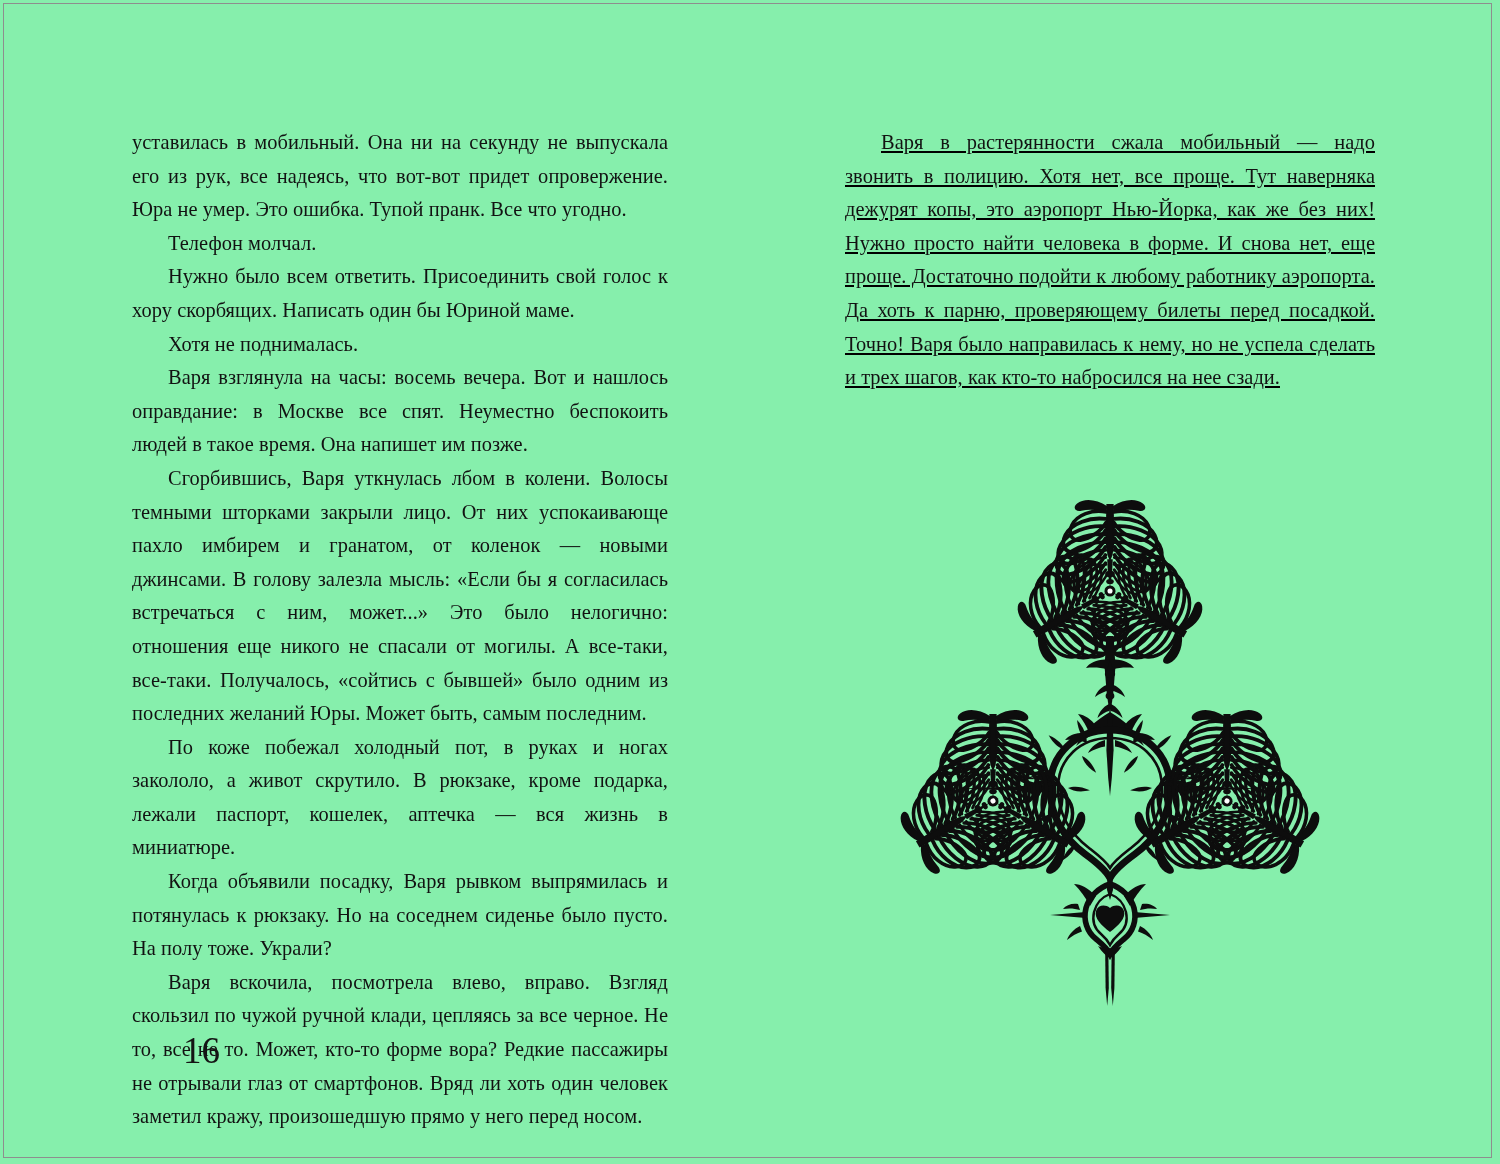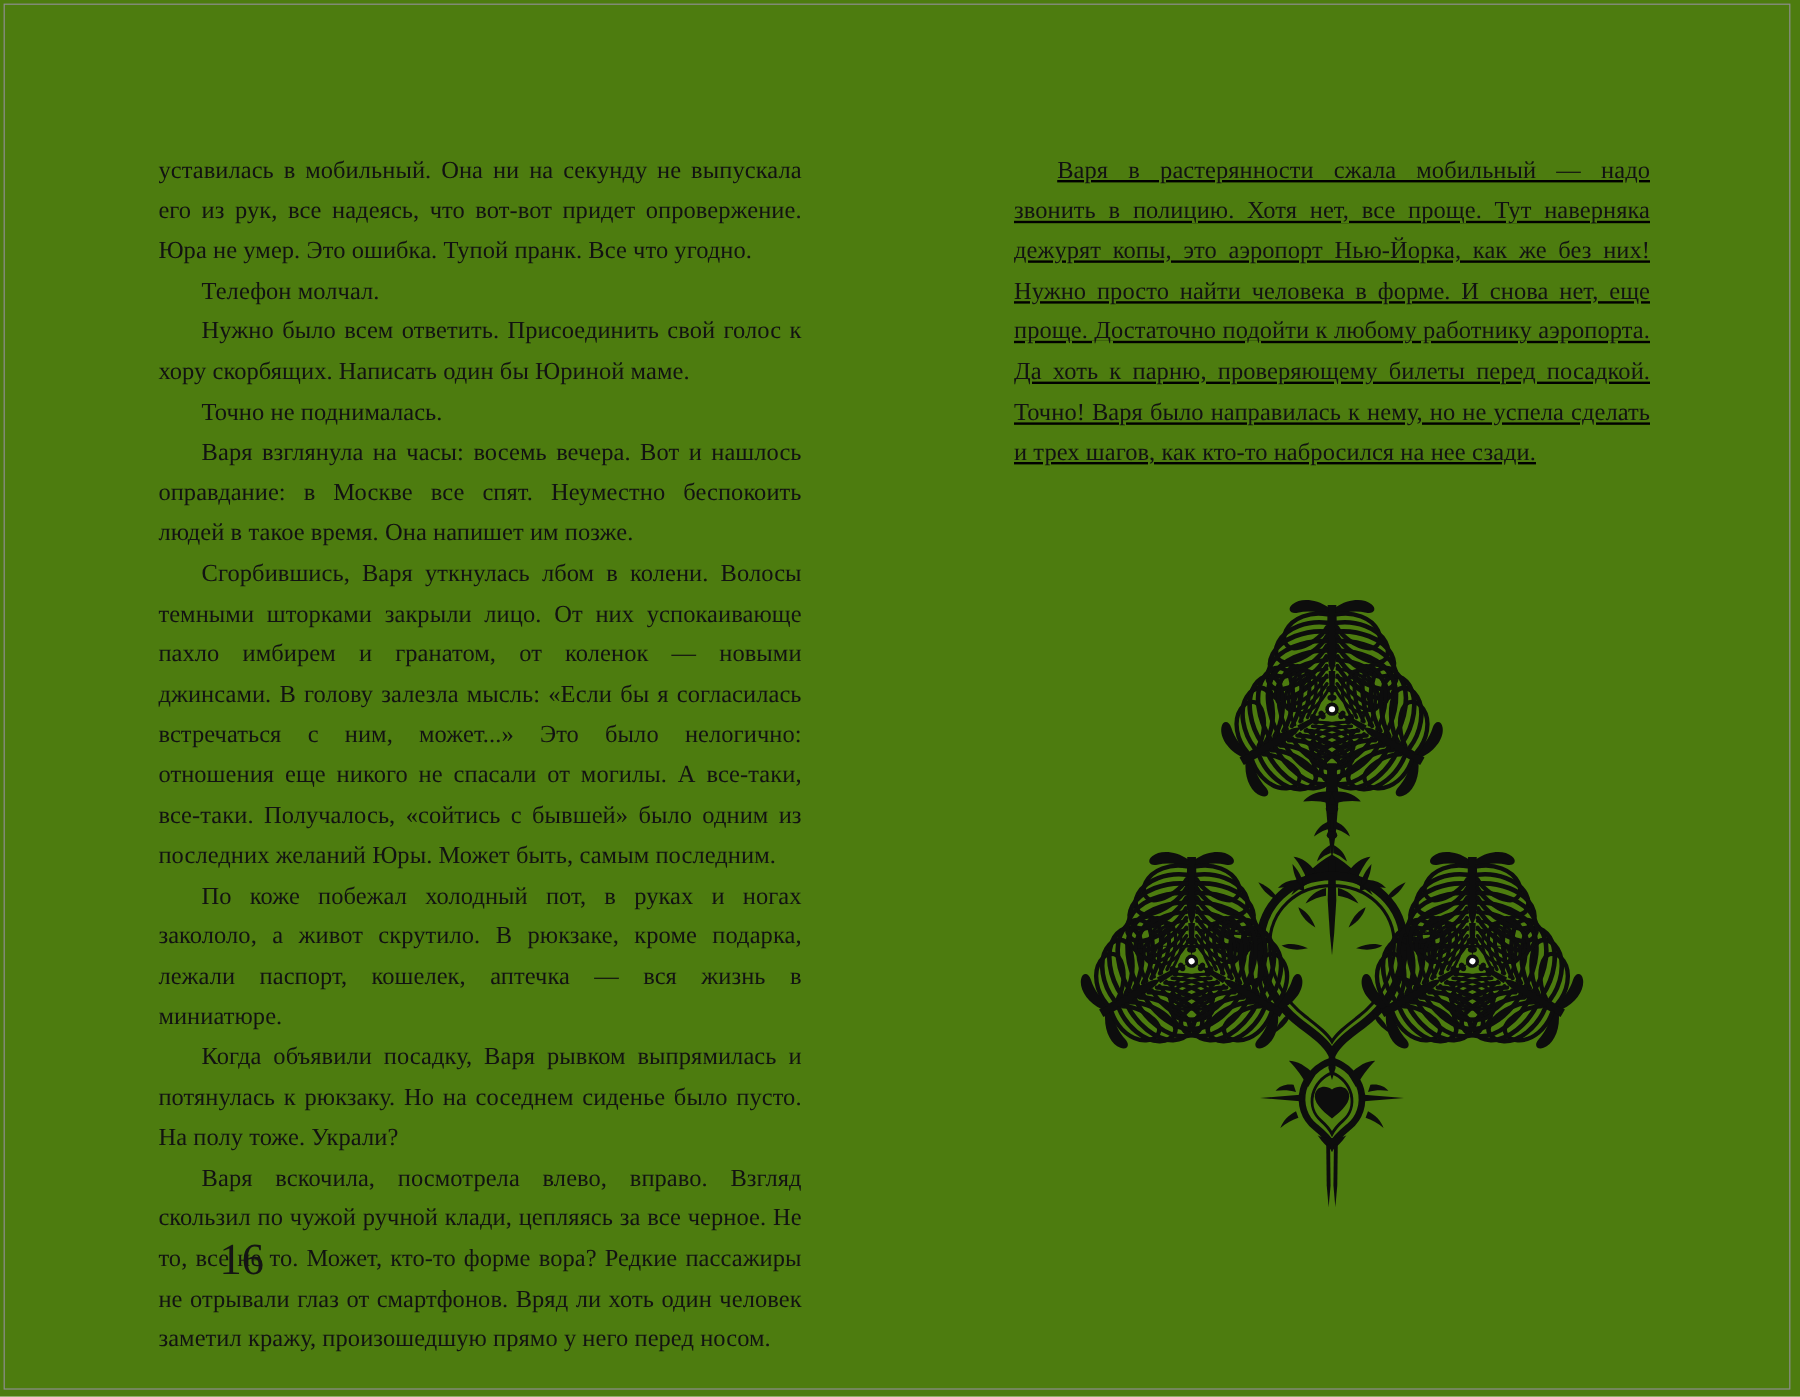--- a/index.html
+++ b/index.html
@@ -4,21 +4,21 @@
 <style>
   html, body {
     margin: 0;
     padding: 0;
     background: #ffffff;
   }
   #page {
     position: relative;
     width: 1500px;
     height: 1164px;
-    background: #4d7c0f;
+    background: #86efac;
     overflow: hidden;
     font-family: "Liberation Serif", "DejaVu Serif", serif;
   }
   
   .sheet-border {
     position: absolute;
     left: 3px;
     top: 3px;
     width: 1489px;
     height: 1155px;
@@ -91,21 +91,21 @@
 <div id="page">
 
   <div class="sheet-border"></div>
 
   <div class="spread">
 
     <div class="page-left body-text">
       <p class="noindent">уставилась в мобильный. Она ни на секунду не выпускала его из рук, все надеясь, что вот-вот придет опровержение. Юра не умер. Это ошибка. Тупой пранк. Все что угодно.</p>
       <p class="indent">Телефон молчал.</p>
       <p class="indent">Нужно было всем ответить. Присоединить свой голос к хору скорбящих. Написать один бы Юриной маме.</p>
-      <p class="indent">Точно не поднималась.</p>
+      <p class="indent">Хотя не поднималась.</p>
       <p class="indent">Варя взглянула на часы: восемь вечера. Вот и нашлось оправдание: в Москве все спят. Неуместно беспокоить людей в такое время. Она напишет им позже.</p>
       <p class="indent"> Сгорбившись, Варя уткнулась лбом в колени. Волосы темными шторками закрыли лицо. От них успокаивающе пахло имбирем и гранатом, от коленок — новыми джинсами. В голову залезла мысль: «Если бы я согласилась встречаться с ним, может...» Это было нелогично: отношения еще никого не спасали от могилы. А все-таки, все-таки. Получалось, «сойтись с бывшей» было одним из последних желаний Юры. Может быть, самым последним.</p>
       <p class="indent">По коже побежал холодный пот, в руках и ногах закололо, а живот скрутило. В рюкзаке, кроме подарка, лежали паспорт, кошелек, аптечка — вся жизнь в миниатюре.</p>
       <p class="indent">Когда объявили посадку, Варя рывком выпрямилась и потянулась к рюкзаку. Но на соседнем сиденье было пусто. На полу тоже. Украли?</p>
       <p class="indent">Варя вскочила, посмотрела влево, вправо. Взгляд скользил по чужой ручной клади, цепляясь за все черное. Не то, все не то. Может, кто-то форме вора? Редкие пассажиры не отрывали глаз от смартфонов. Вряд ли хоть один человек заметил кражу, произошедшую прямо у него перед носом.</p>
     </div>
 
     <div class="folio">16</div>
 
     <div class="page-right body-text">

